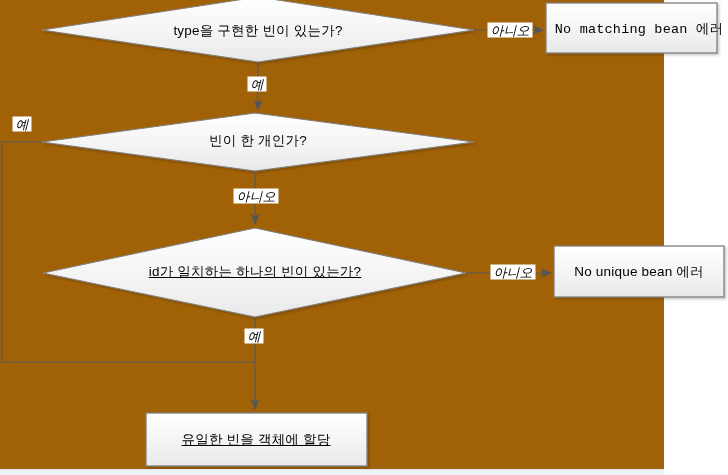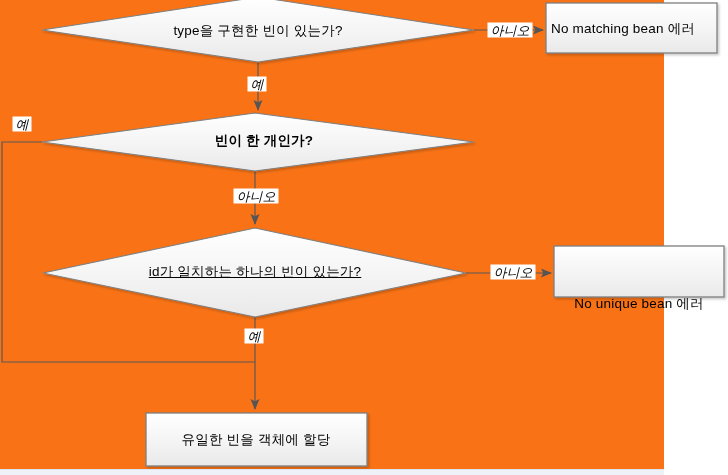--- a/index.html
+++ b/index.html
@@ -5,21 +5,21 @@
   html, body { margin: 0; padding: 0; }
   body {
     width: 728px; height: 475px;
     background: #ffffff;
     font-family: "Liberation Sans", "DejaVu Sans", sans-serif;
     overflow: hidden;
   }
   .canvas {
     position: relative;
     width: 664px; height: 475px;
-    background: #f97316;
+    background: #a16207;
   }
   .canvas svg { position: absolute; left: 0; top: 0; }
   .node-label {
     position: absolute;
     transform: translate(-50%, -50%);
     white-space: nowrap;
     color: #000000;
     font-size: 13.5px;
     letter-spacing: 0.2px;
     text-align: center;
@@ -75,25 +75,25 @@
     <polygon points="42,30 258,-3 474,30 258,62" fill="url(#shapeFill)" stroke="#7f7f7f" stroke-width="1.1" filter="url(#ds)"></polygon>
     <polygon points="42,142 255,113 474,142 255,171" fill="url(#shapeFill)" stroke="#7f7f7f" stroke-width="1.1" filter="url(#ds)"></polygon>
     <polygon points="43,273 255,228 466,273 255,317" fill="url(#shapeFill)" stroke="#7f7f7f" stroke-width="1.1" filter="url(#ds)"></polygon>
 
     <rect x="546" y="3" width="171" height="50" fill="url(#shapeFill)" stroke="#7f7f7f" stroke-width="1.3" filter="url(#ds)"></rect>
     <rect x="554" y="246" width="170" height="51" fill="url(#shapeFill)" stroke="#7f7f7f" stroke-width="1.3" filter="url(#ds)"></rect>
     <rect x="146" y="413" width="221" height="53" fill="url(#shapeFill)" stroke="#7f7f7f" stroke-width="1.3" filter="url(#ds)"></rect>
   </svg>
 
   <div class="node-label" style="left:258px; top:31px;">type을 구현한 빈이 있는가?</div>
-  <div class="node-label" style="left:264px; top:141px;font-weight:bold;">빈이 한 개인가?</div>
+  <div class="node-label" style="left:258px; top:141px;">빈이 한 개인가?</div>
   <div class="node-label" style="left:255px; top:272px;text-decoration:underline;">id가 일치하는 하나의 빈이 있는가?</div>
-  <div class="node-label" style="left:623px; top:29px;">No matching bean 에러</div>
-  <div class="node-label" style="left:639px; top:272px;margin-top:32px;">No unique bean 에러</div>
-  <div class="node-label" style="left:256px; top:440px;">유일한 빈을 객체에 할당</div>
+  <div class="node-label" style="left:639px; top:29px;font-family:Liberation Mono, monospace;">No matching bean 에러</div>
+  <div class="node-label" style="left:639px; top:272px;">No unique bean 에러</div>
+  <div class="node-label" style="left:256px; top:440px;text-decoration:underline;">유일한 빈을 객체에 할당</div>
 
   <div class="edge-label" style="left:257px; top:84px;">예</div>
   <div class="edge-label" style="left:22px; top:124px;">예</div>
   <div class="edge-label" style="left:256px; top:196px;">아니오</div>
   <div class="edge-label" style="left:254px; top:336px;">예</div>
   <div class="edge-label" style="left:510px; top:30px;">아니오</div>
   <div class="edge-label" style="left:513px; top:272px;">아니오</div>
 
   <div class="bottom-band"></div>
 </div>

